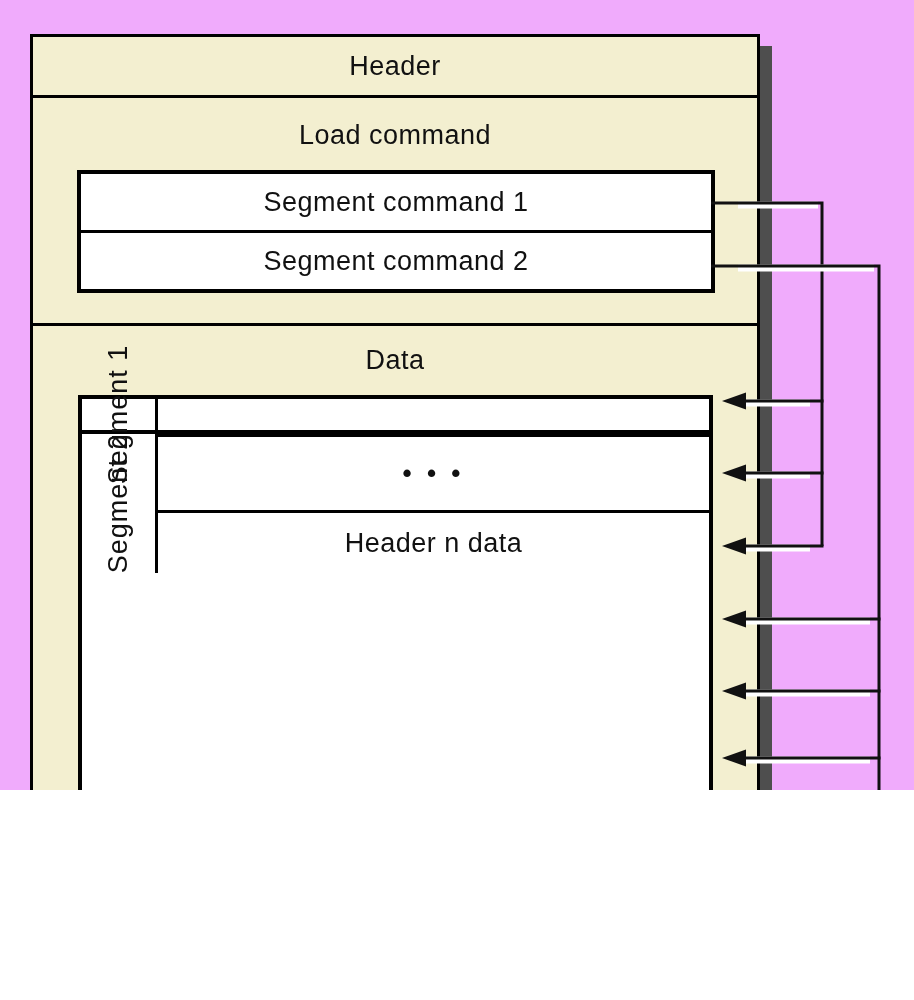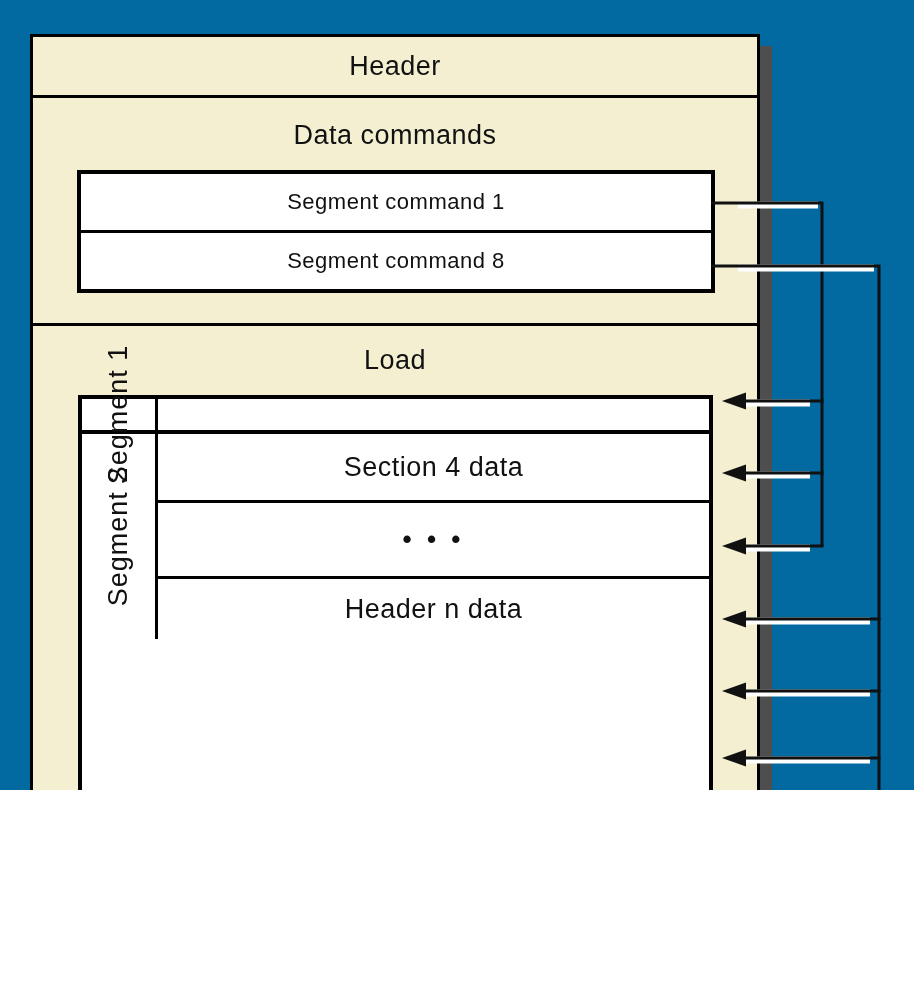--- a/index.html
+++ b/index.html
@@ -1,19 +1,19 @@
 <!DOCTYPE html>
 <html><head>
 <meta charset="utf-8">
 <style>
   html,body{margin:0;padding:0;background:#ffffff;}
   .canvas{
     position:relative;
     width:914px;height:790px;
-    background:#0369a1;
+    background:#f0abfc;
     font-family:"Liberation Sans","DejaVu Sans",sans-serif;
     color:#111111;
     overflow:hidden;
   }
   .outer-box{
     position:absolute;left:30px;top:34px;
     width:724px;height:910px;
     background:#f3efd0;
     border:3px solid #000000;
     box-shadow:12px 12px 0 0 #4e4e4e;
@@ -28,21 +28,21 @@
     font-size:27px;letter-spacing:0.5px;
   }
   .command-box{
     position:absolute;left:77px;top:170px;
     width:630px;height:115px;
     background:#ffffff;border:4px solid #000000;
     display:flex;flex-direction:column;
   }
   .cmd-row{
     height:56px;display:flex;align-items:center;justify-content:center;
-    font-size:22px;letter-spacing:0.5px;
+    font-size:27px;letter-spacing:0.5px;
   }
   .cmd-row.second{border-top:3px solid #000000;}
   .data-table{
     position:absolute;left:78px;top:395px;
     width:627px;height:494px;
     background:#ffffff;border:4px solid #000000;
     display:flex;flex-direction:column;
   }
   .seg-row{display:flex;flex-direction:row;}
   .seg-row.second{border-top:4px solid #000000;}
@@ -74,43 +74,42 @@
 <body>
 
 <div class="canvas">
 
   <div class="outer-box"></div>
 
   <div class="band-label" style="top:37px;height:58px;">Header</div>
 
   <div class="hline" style="top:95px;"></div>
 
-  <div class="band-label" style="top:100px;height:70px;">Data commands</div>
+  <div class="band-label" style="top:100px;height:70px;">Load command</div>
 
   <div class="command-box">
     <div class="cmd-row">Segment command 1</div>
-    <div class="cmd-row second">Segment command 8</div>
+    <div class="cmd-row second">Segment command 2</div>
   </div>
 
   <div class="hline" style="top:323px;"></div>
 
-  <div class="band-label" style="top:326px;height:68px;">Load</div>
+  <div class="band-label" style="top:326px;height:68px;">Data</div>
 
   <div class="data-table">
     <div class="seg-row">
       <div class="seg-label-cell">
         <span class="vtext">Segment 1</span>
       </div>
     </div>
     <div class="seg-row second">
       <div class="seg-label-cell">
         <span class="vtext">Segment 2</span>
       </div>
       <div class="sections">
-        <div class="section-row r4">Section 4 data</div>
         <div class="section-row r6 bt dots">• • •</div>
         <div class="section-row r7 bt">Header n data</div>
       </div>
     </div>
   </div>
 
   <svg class="connectors" viewBox="0 0 914 1000">
 
     <path d="M738 205 H818" stroke="#ffffff" stroke-width="7" fill="none"></path>
     <path d="M711 203 H822 V546" stroke="#111111" stroke-width="3" fill="none"></path>

